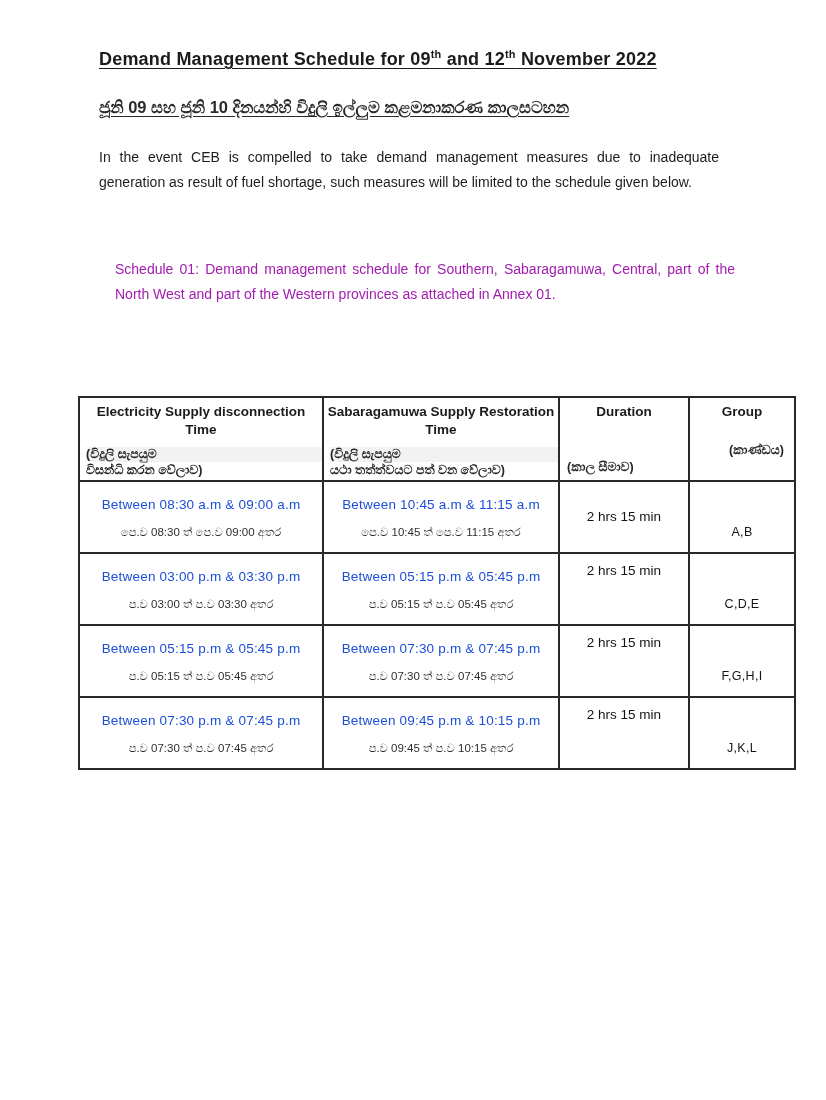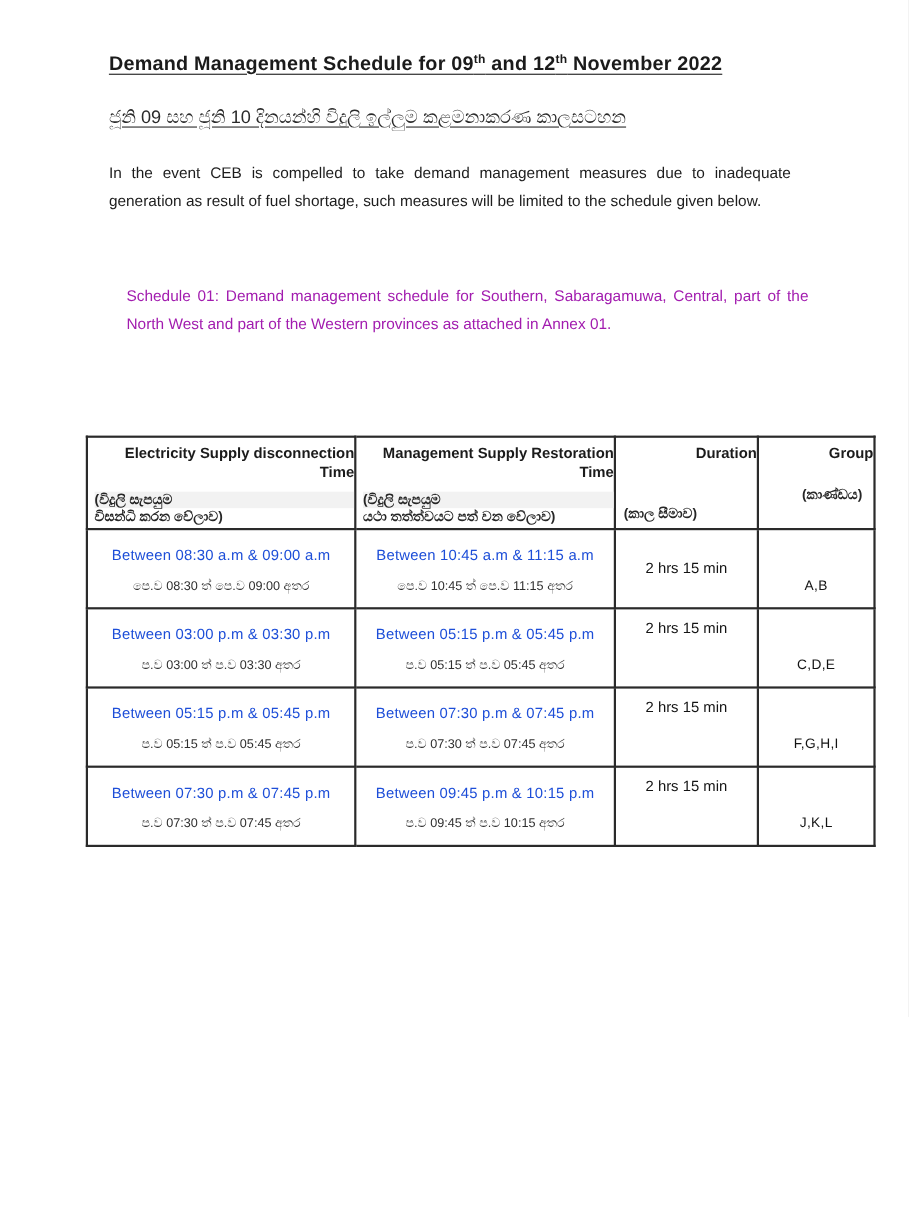--- a/index.html
+++ b/index.html
@@ -12,21 +12,21 @@
   .abs { position:absolute; left:99px; width:620px; }
 
   .doc-title {
     top:48px; font-size:18px; font-weight:700;
     text-decoration:underline; text-underline-offset:3px;
     letter-spacing:0.2px; white-space:nowrap;
   }
   .doc-title .sup { font-size:11px; vertical-align:super; }
 
   .doc-subtitle {
-    top:98px; font-size:16.5px; font-weight:400; color:#2a2a2a;
+    top:98px; font-size:16.5px; font-weight:700; color:#2a2a2a;
     text-decoration:underline; text-underline-offset:3px;
     height:30px; overflow:hidden; white-space:nowrap;
   }
 
   .para { font-size:14px; line-height:25px; text-align:justify; overflow:hidden; }
   .para-en  { top:145px; height:52px; color:#1d1d1d; }
   .para-si1 { top:201px; height:54px; line-height:26px; color:#3e3e3e; }
   .para-en2 { top:257px; height:52px; color:#a21caf;margin-left:16px; }
   .para-si2 { top:315px; height:54px; line-height:26px; color:#3e3e3e; }
 
@@ -35,21 +35,21 @@
     border-collapse:collapse; table-layout:fixed; width:716px;
     background:#fff;
   }
   table.schedule th, table.schedule td {
     border:2px solid #2a2a2a; padding:0; vertical-align:top;
     position:relative; overflow:hidden;
   }
   table.schedule th { height:82px; font-weight:700; }
   table.schedule td { height:70px; }
 
-  .h-en { text-align:right; font-size:13.5px; line-height:18px; margin-top:5px; font-weight:700; }
+  .h-en { text-align:center; font-size:13.5px; line-height:18px; margin-top:5px; font-weight:700; }
   .h-si1 { margin:8px 0 0 6px; text-align:left; font-size:12.5px; font-weight:700; color:#262626;
            background:#f2f2f2; }
   .h-si2 { margin:1px 0 0 6px; text-align:left; font-size:12.5px; font-weight:700; color:#262626; }
   .h-si-bl { position:absolute; left:7px; bottom:5px; font-size:12.5px; font-weight:700; color:#262626; }
   .h-si-c  { position:absolute; left:0; right:0; bottom:22px; text-align:center;
              font-size:12.5px; font-weight:700; color:#262626;margin-left:29px; }
 
   .t-en { text-align:center; font-size:13.5px; margin-top:15px; color:#1d4ed8; letter-spacing:0.2px; }
   .t-si { position:absolute; left:0; right:0; bottom:13px; text-align:center;
           font-size:11.5px; color:#2f2f2f; }
@@ -81,21 +81,21 @@
         <col style="width:106px">
     </colgroup>
     <tbody>
         <tr>
       <th>
         <div class="h-en">Electricity Supply disconnection Time</div>
         <div class="h-si1">(විදුලි සැපයුම</div>
         <div class="h-si2">විසන්ධි කරන වේලාව)</div>
       </th>
       <th>
-        <div class="h-en">Management Supply Restoration Time</div>
+        <div class="h-en">Sabaragamuwa Supply Restoration Time</div>
         <div class="h-si1">(විදුලි සැපයුම</div>
         <div class="h-si2">යථා තත්ත්වයට පත් වන වේලාව)</div>
       </th>
       <th>
         <div class="h-en">Duration</div>
         <div class="h-si-bl">(කාල සීමාව)</div>
       </th>
       <th>
         <div class="h-en">Group</div>
         <div class="h-si-c">(කාණ්ඩය)</div>

